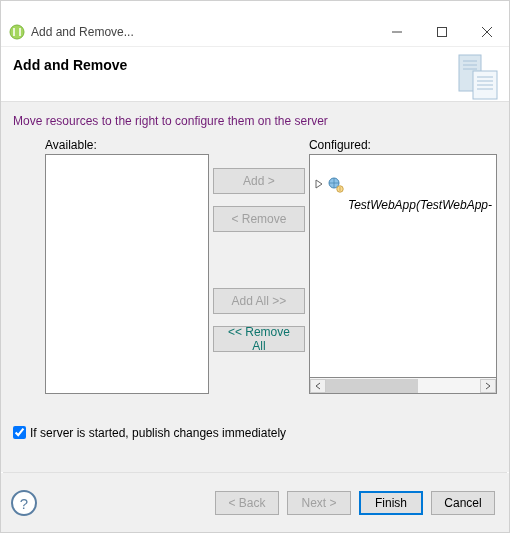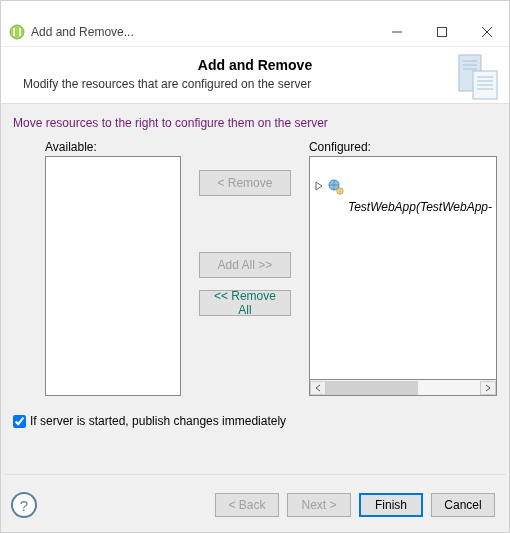--- a/index.html
+++ b/index.html
@@ -30,34 +30,34 @@
     display: flex; align-items: center; justify-content: center;
     color: #666;
   }
   
   .banner {
     background: #ffffff;
     padding: 10px 12px 12px 12px;
     position: relative;
     border-bottom: 1px solid #e0e0e0;
   }
-  .banner h1 { font-size: 14px; font-weight: bold; margin: 0 0 4px 0; text-align: center; }
+  .banner h1 { font-size: 14px; font-weight: bold; margin: 0 0 16px 0; }
   .banner p { margin: 0 0 0 10px; color: #333; font-size: 12px; }
   .banner .graphic { position: absolute; right: 8px; top: 6px; }
   
   .main {
     background: #f0f0f0;
     padding: 12px;
     height: 370px;
     position: relative;
   }
   .main .instr { margin: 0 0 10px 0; color: #701a75; }
   .columns {
     display: flex;
-    gap: 16px;
+    gap: 2px;
     padding-left: 32px;
   }
   .col { flex: 1; display: flex; flex-direction: column; }
   .col label { margin-bottom: 2px; }
   .listbox {
     background: #ffffff;
     border: 1px solid #888;
     height: 240px;
     overflow: hidden;
     position: relative;
@@ -110,23 +110,23 @@
     justify-content: center;
     font-family: inherit;
     font-size: 12px;
     color: #0f766e;
     padding: 0 10px;
     width: 92px;
   }
   .btn:disabled { color: #a0a0a0; }
   .spacer { height: 32px; }
   .checkbox-row {
-    margin-top: 18px;
-    display: flex;
-    align-items: center;
+    margin-top: 32px;
+    display: flex;
+    align-items: flex-start;
     gap: 4px;
   }
   .checkbox-row input { margin: 0; }
   
   .sep { height: 1px; background: #e0e0e0; margin: 0 2px; }
   .bottombar {
     background: #f0f0f0;
     padding: 12px 14px 12px 10px;
     display: flex;
     align-items: center;
@@ -183,21 +183,20 @@
   <div class="winbtn">
     <svg width="10" height="10">
         <line x1="0" y1="0" x2="10" y2="10" stroke="#444"></line>
         <line x1="10" y1="0" x2="0" y2="10" stroke="#444"></line>
       </svg>
   </div>
 </div>
 
 <div class="banner">
   <h1>Add and Remove</h1>
-  <p>Modify the resources that are configured on the server</p>
   <span class="graphic">
     <svg width="44" height="50" viewBox="0 0 44 50">
       <rect x="2" y="2" width="22" height="36" fill="#d9e6ef" stroke="#a8c2d8"></rect>
       <line x1="6" y1="8" x2="20" y2="8" stroke="#a8c2d8"></line>
       <line x1="6" y1="12" x2="20" y2="12" stroke="#a8c2d8"></line>
       <line x1="6" y1="16" x2="20" y2="16" stroke="#a8c2d8"></line>
       <rect x="16" y="18" width="24" height="28" fill="#f2f7fb" stroke="#a8c2d8"></rect>
       <line x1="20" y1="24" x2="36" y2="24" stroke="#a8c2d8"></line>
       <line x1="20" y1="28" x2="36" y2="28" stroke="#a8c2d8"></line>
       <line x1="20" y1="32" x2="36" y2="32" stroke="#a8c2d8"></line>
@@ -209,20 +208,21 @@
 <div class="main">
   <p class="instr">Move resources to the right to configure them on the server</p>
   <div class="columns">
 
     <div class="col">
       <label>Available:</label>
       <div class="listbox"></div>
     </div>
 
     <div class="midbtns">
+      <button class="btn" disabled="">Add &gt;</button>
       <button class="btn" disabled="">&lt; Remove</button>
       <div class="spacer"></div>
       <button class="btn" disabled="">Add All &gt;&gt;</button>
       <button class="btn">&lt;&lt; Remove All</button>
     </div>
 
     <div class="col">
       <label>Configured:</label>
       <div class="listbox right">
         <div class="tree-item">

